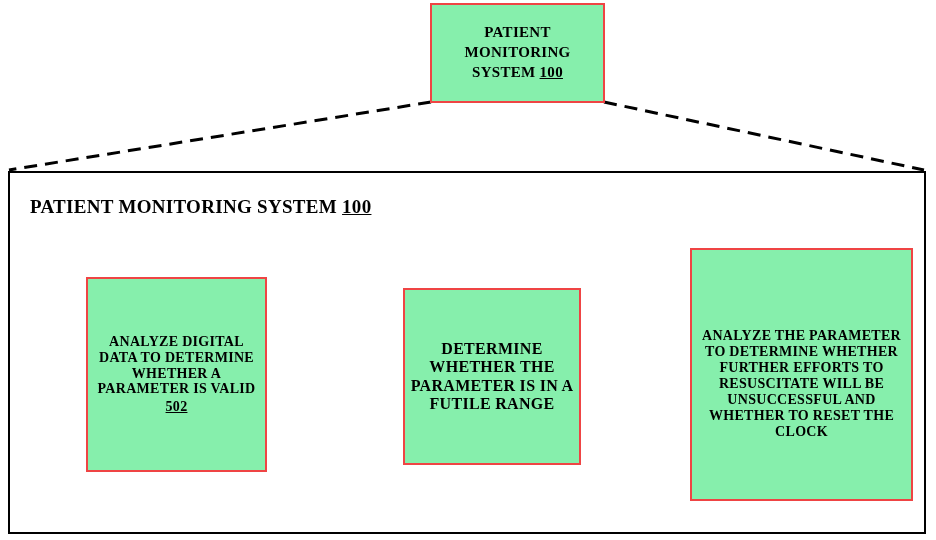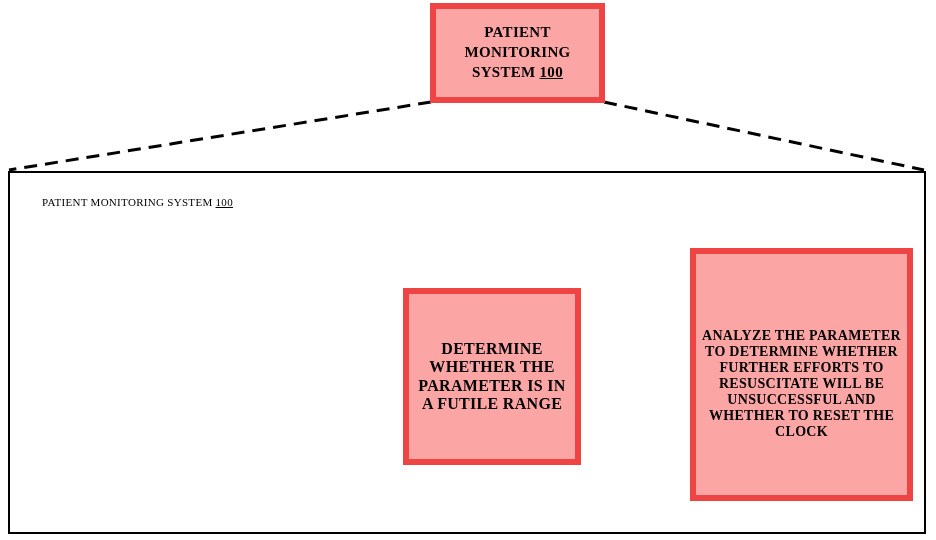--- a/index.html
+++ b/index.html
@@ -20,22 +20,22 @@
     left: 0;
     top: 0;
     width: 936px;
     height: 540px;
   }
 
   
   .pbox {
     position: absolute;
     box-sizing: border-box;
-    border: 6px solid #ef4444;
-    background: #fca5a5;
+    border: 2px solid #ef4444;
+    background: #86efac;
     display: flex;
     align-items: center;
     justify-content: center;
     text-align: center;
   }
   .pbox .btext {
     font-weight: bold;
     text-transform: uppercase;
     letter-spacing: 0.3px;
     line-height: 1.14;
@@ -58,24 +58,24 @@
     left: 8px;
     top: 171px;
     width: 918px;
     height: 363px;
     box-sizing: border-box;
     border: 2px solid #000000;
     background: #ffffff;
   }
   #container-label {
     position: absolute;
-    left: 32px;
+    left: 20px;
     top: 23px;
-    font-size: 11px;
-    font-weight: normal;
+    font-size: 19px;
+    font-weight: bold;
     text-transform: uppercase;
     letter-spacing: 0.3px;
     color: #000000;
     white-space: nowrap;
   }
 
   
   #step-box-502 {
     left: 86px;
     top: 277px;
@@ -135,20 +135,26 @@
       <span>PATIENT</span><br>
       <span>MONITORING</span><br>
       <span>SYSTEM </span><span class="ref-inline">100</span>
     </div>
   </div>
 
   <div id="system-container">
     <div id="container-label"><span>PATIENT MONITORING SYSTEM </span><span class="ref-inline">100</span></div>
   </div>
 
+  <div class="pbox" id="step-box-502">
+    <div class="btext">
+      <span>ANALYZE DIGITAL DATA TO DETERMINE WHETHER A PARAMETER IS VALID</span>
+      <span class="ref">502</span>
+    </div>
+  </div>
 
   <div class="pbox" id="step-box-504">
     <div class="btext">
       <span>DETERMINE WHETHER THE PARAMETER IS IN A FUTILE RANGE</span>
     </div>
   </div>
 
   <div class="pbox" id="step-box-506">
     <div class="btext">
       <span>ANALYZE THE PARAMETER TO DETERMINE WHETHER FURTHER EFFORTS TO RESUSCITATE WILL BE UNSUCCESSFUL AND WHETHER TO RESET THE CLOCK</span>

